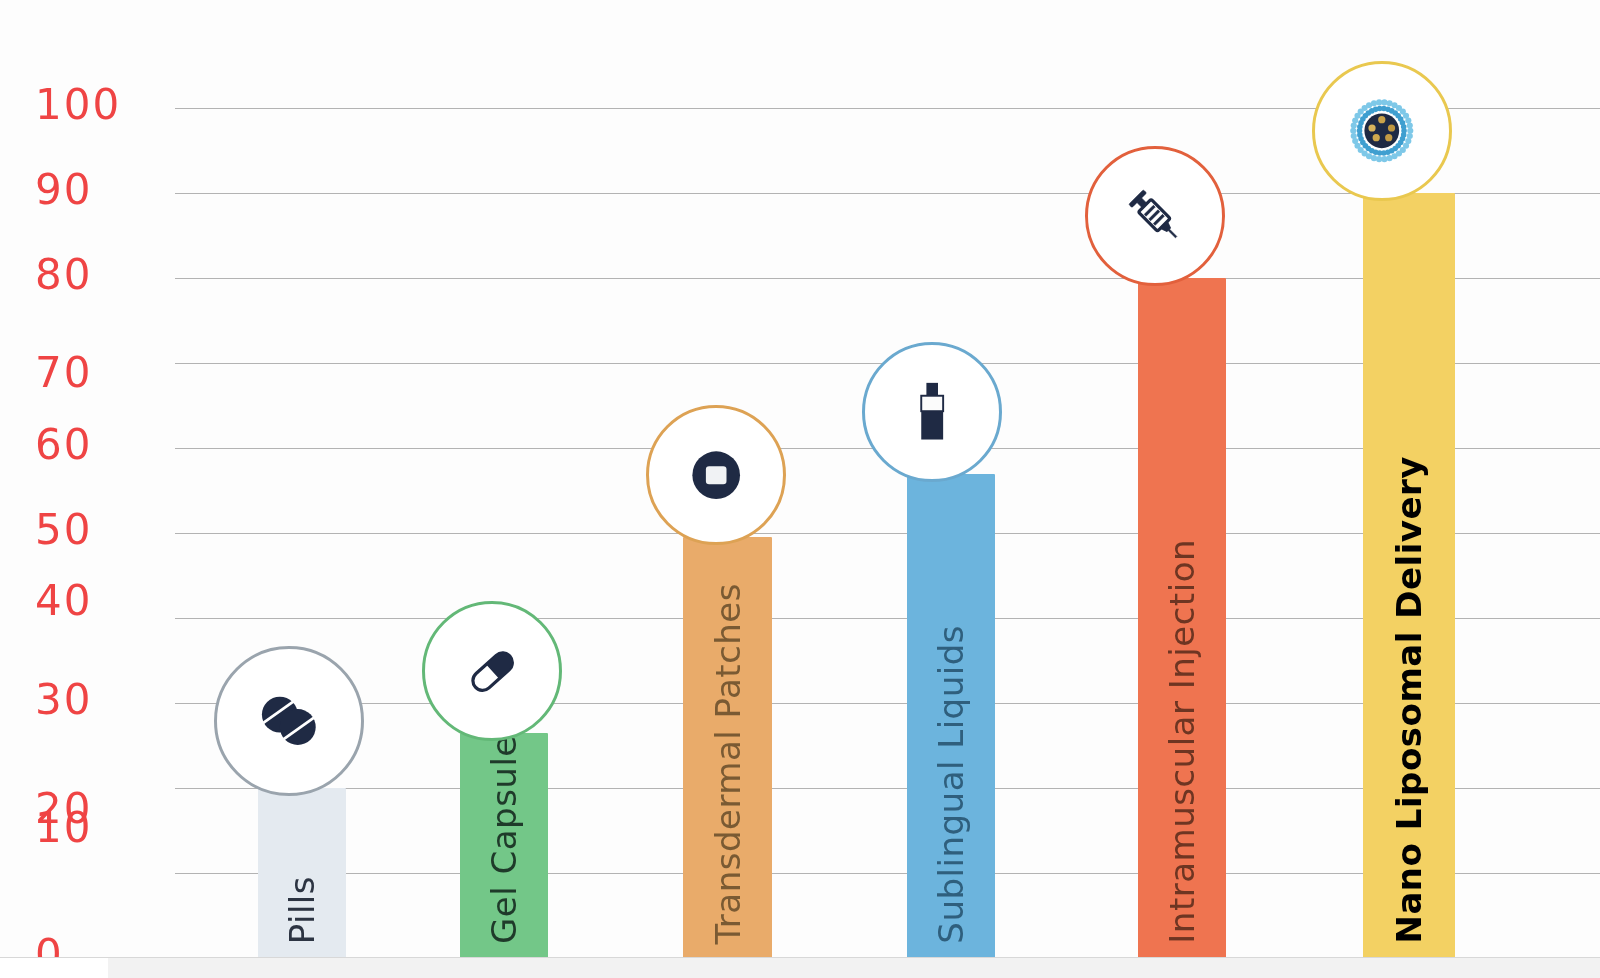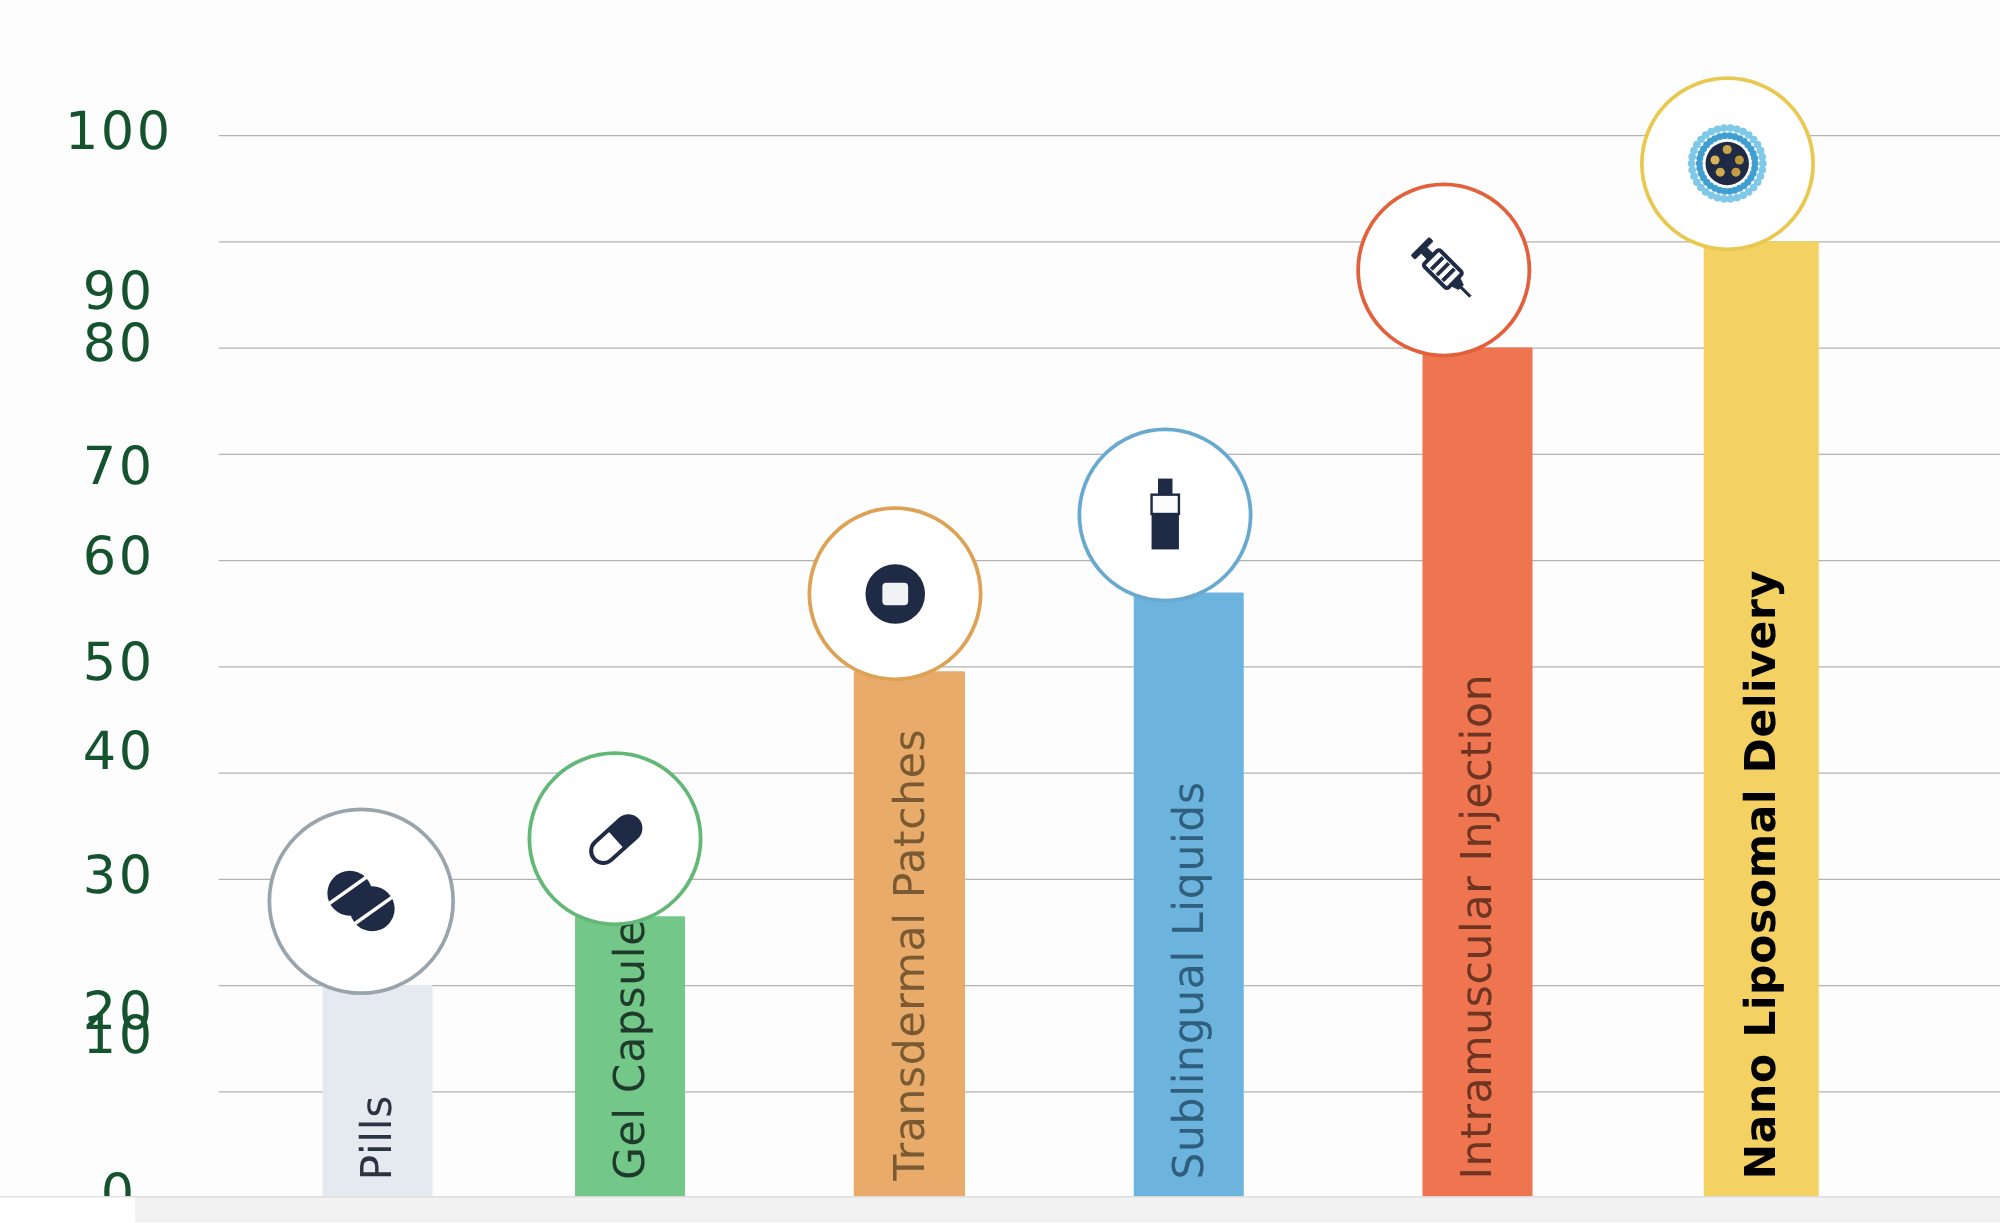--- a/index.html
+++ b/index.html
@@ -7,22 +7,22 @@
        font-family:"Liberation Sans",sans-serif;color:#3a3a3a;}
 
   #stage{position:relative;width:1600px;height:978px;background:#fdfdfd;}
 
   
   
   .gridline{position:absolute;left:175px;width:1425px;height:1px;
             background:#9a9a9a;opacity:.75;}
   .gridline.base{background:#8a8a8a;opacity:.9;}
 
-  .ytick{position:absolute;right:0;width:120px;text-align:center;
-         font-size:42px;line-height:42px;color:#14532d;
+  .ytick{position:absolute;right:0;width:120px;text-align:left;
+         font-size:42px;line-height:42px;color:#ef4444;
          font-family:"DejaVu Sans",sans-serif;font-weight:400;
          letter-spacing:2px;}
   .ytickwrap{position:absolute;left:0;width:155px;height:42px;}
 
   
   .bar{position:absolute;bottom:20px;border-radius:1px;}
   .barlabel{position:absolute;left:50%;transform:translateX(-50%) rotate(180deg);
             writing-mode:vertical-rl;
             bottom:14px;
             font-size:34px;line-height:34px;letter-spacing:.5px;
@@ -54,21 +54,21 @@
       <div class="gridline" style="top: 618px;"></div>
       <div class="gridline" style="top: 703px;"></div>
       <div class="gridline" style="top: 788px;"></div>
       <div class="gridline" style="top: 873px;"></div>
       <div class="gridline base" style="top: 958px;"></div>
     </div>
   <div id="yticks">
       <div class="ytickwrap" style="top: 84px;">
         <div class="ytick">100</div>
       </div>
-      <div class="ytickwrap" style="top: 169px; margin-top: 43px;">
+      <div class="ytickwrap" style="top: 169px;">
         <div class="ytick">90</div>
       </div>
       <div class="ytickwrap" style="top: 254px;">
         <div class="ytick">80</div>
       </div>
       <div class="ytickwrap" style="top: 352px;">
         <div class="ytick">70</div>
       </div>
       <div class="ytickwrap" style="top: 424px;">
         <div class="ytick">60</div>

